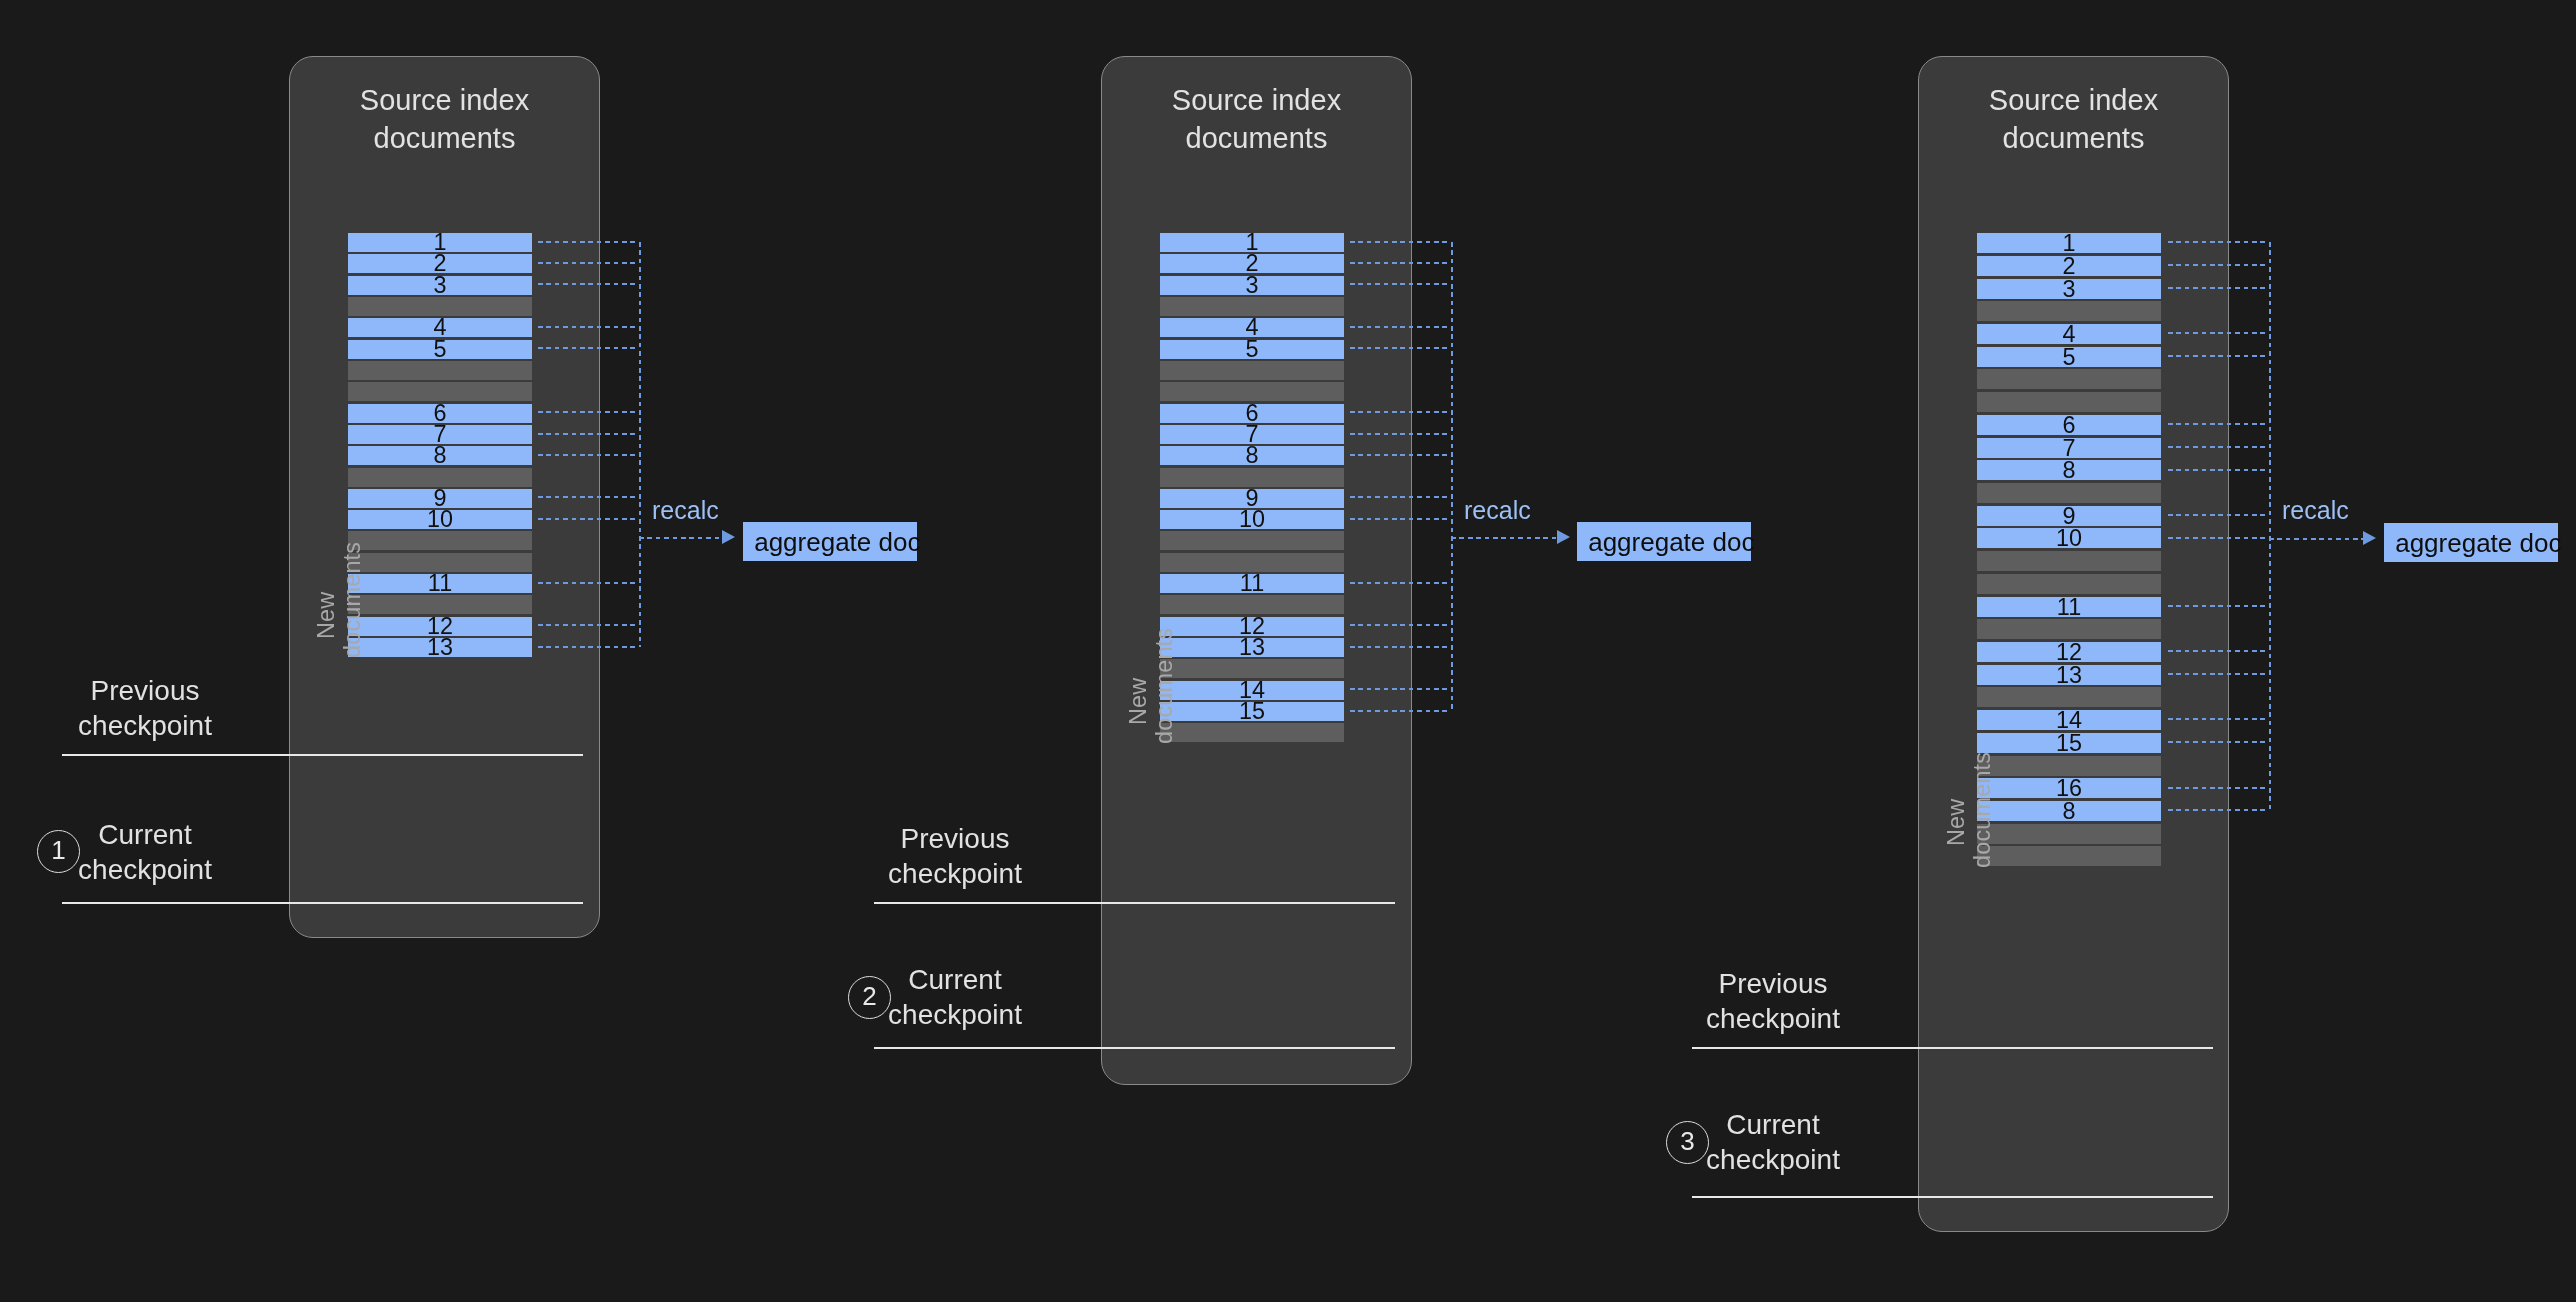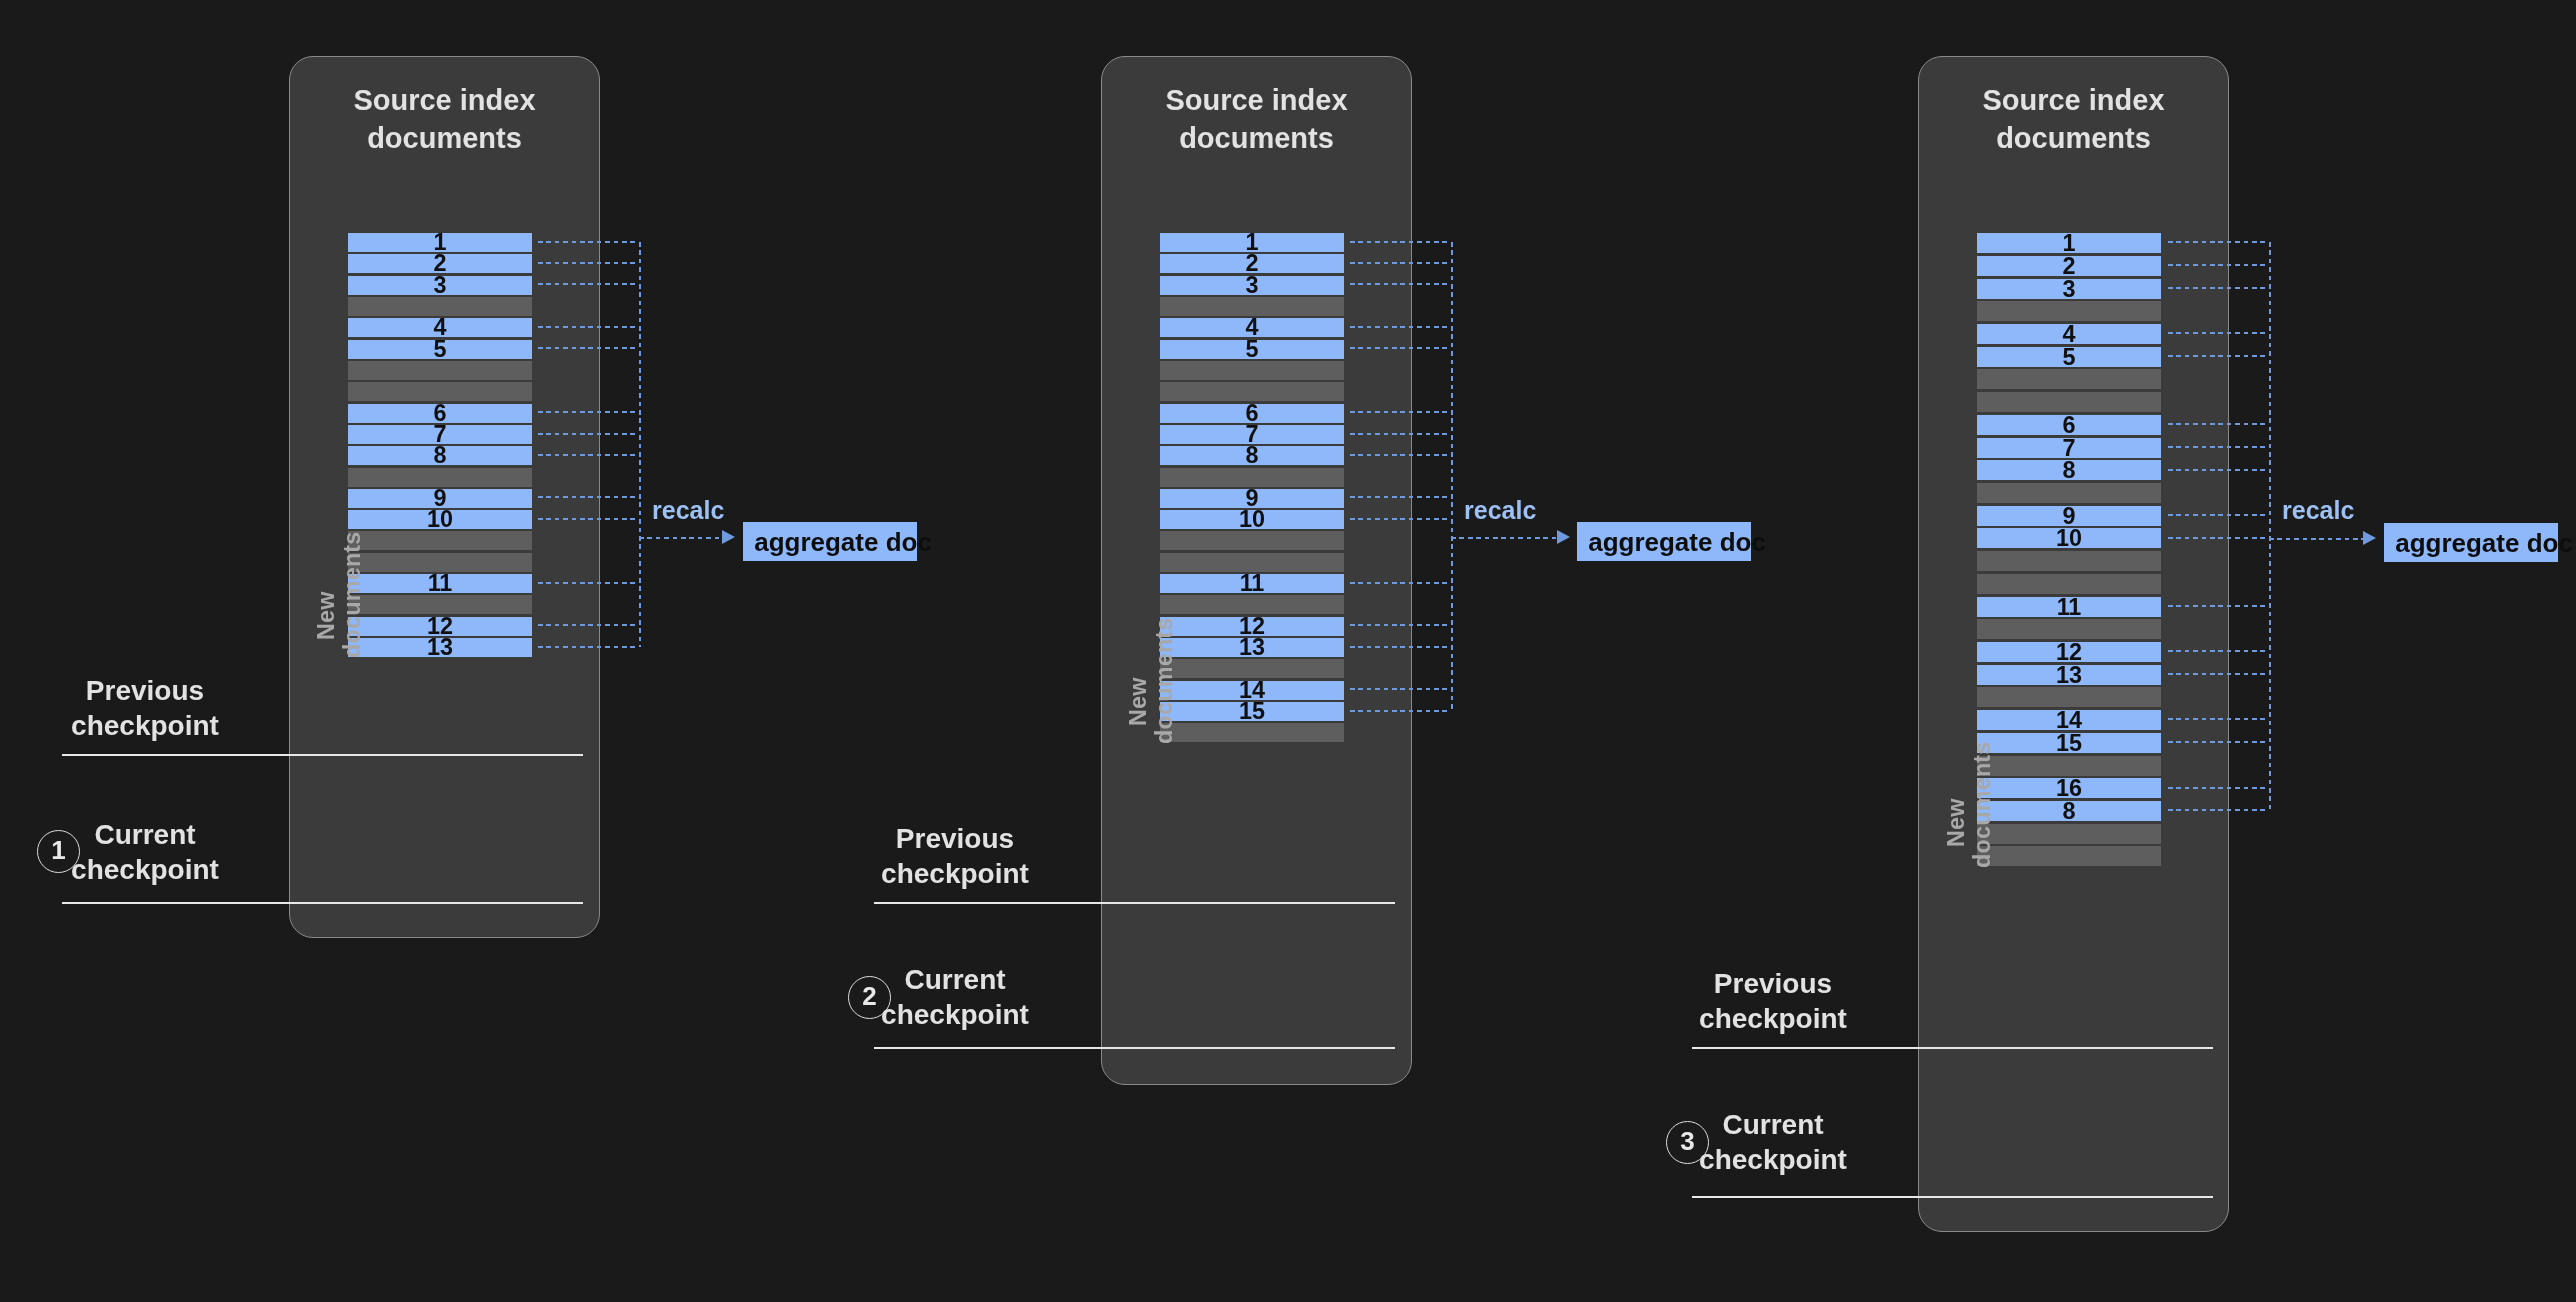--- a/index.html
+++ b/index.html
@@ -1,19 +1,19 @@
 <!DOCTYPE html>
 <html style="font-size:15px"><head>
 <meta charset="utf-8">
 <style>
   html,body{margin:0;padding:0;background:#1a1a1a;}
   body{width:2576px;height:1302px;position:relative;overflow:hidden;
        font-family:"Liberation Sans",sans-serif;color:#d8d8d8;}
 
-  .stage{position:absolute;inset:0;font-weight:bold;}
+  .stage{position:absolute;inset:0;}
 
   
   .panel{position:absolute;background:#3b3b3b;border:1.9px solid #8a8a8a;
          border-radius:24px;box-sizing:border-box;}
   .panel-title{position:absolute;left:0;right:0;top:24px;text-align:center;
        font-size:29px;line-height:38px;color:#e2e2e2;white-space:pre-line;}
   .row{position:absolute;box-sizing:border-box;}
   .row.filled{background:#8fb8fa;color:#101010;text-align:center;
        font-size:23.4px;}
   .row.empty{background:#5e5e5e;}

